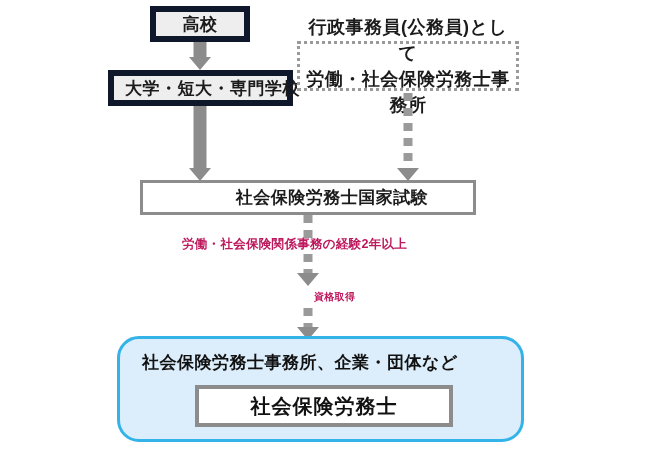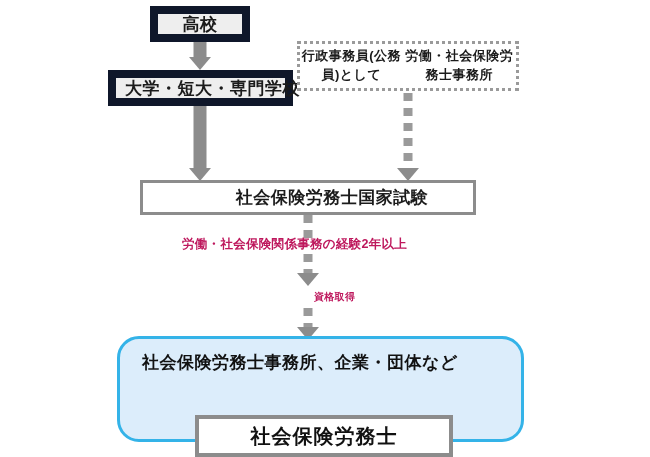--- a/index.html
+++ b/index.html
@@ -16,37 +16,37 @@
     position:absolute;
     box-sizing:border-box;
     display:flex;align-items:center;justify-content:center;
     text-align:center;
     color:#1b1b1b;
     letter-spacing:.5px;
     white-space:nowrap;
   }
   .gray-box{
     background:#eeeeee;
-    border:8px solid #0f172a;
+    border:6px solid #0f172a;
     font-size:17px;
     font-weight:700;
   }
   .white-box{
     background:#ffffff;
     border:3px solid #8c8c8c;
     font-size:17px;
     font-weight:600;
   }
   .dotted-box{
     background:#ffffff;
     border:3px dotted #9a9a9a;
-    font-size:13px;
+    font-size:18px;
     font-weight:700;
     line-height:1.45;
-    flex-direction:row;
+    flex-direction:column;
     white-space:normal;
   }
   .dotted-box .ln{display:block;}
 
   
   .caption{
     position:absolute;
     font-size:12.5px;
     font-weight:700;
     color:#be185d;
@@ -99,21 +99,21 @@
     font-size:17px;font-weight:700;color:#111;
     letter-spacing:.5px;white-space:nowrap;
   }
   .inner-box{
     position:absolute;
     box-sizing:border-box;
     background:#ffffff;
     border:4px solid #8c8c8c;
     display:flex;align-items:center;justify-content:center;
     font-size:20px;font-weight:700;color:#111;
-    letter-spacing:1px;white-space:nowrap;margin-top:30px;
+    letter-spacing:1px;white-space:nowrap;
   }
 </style>
 </head>
 <body>
 
 <div id="stage">
 
   <div class="node gray-box" style="left:150px;top:6px;width:100px;height:36px;">
     <span>高校</span>
   </div>

